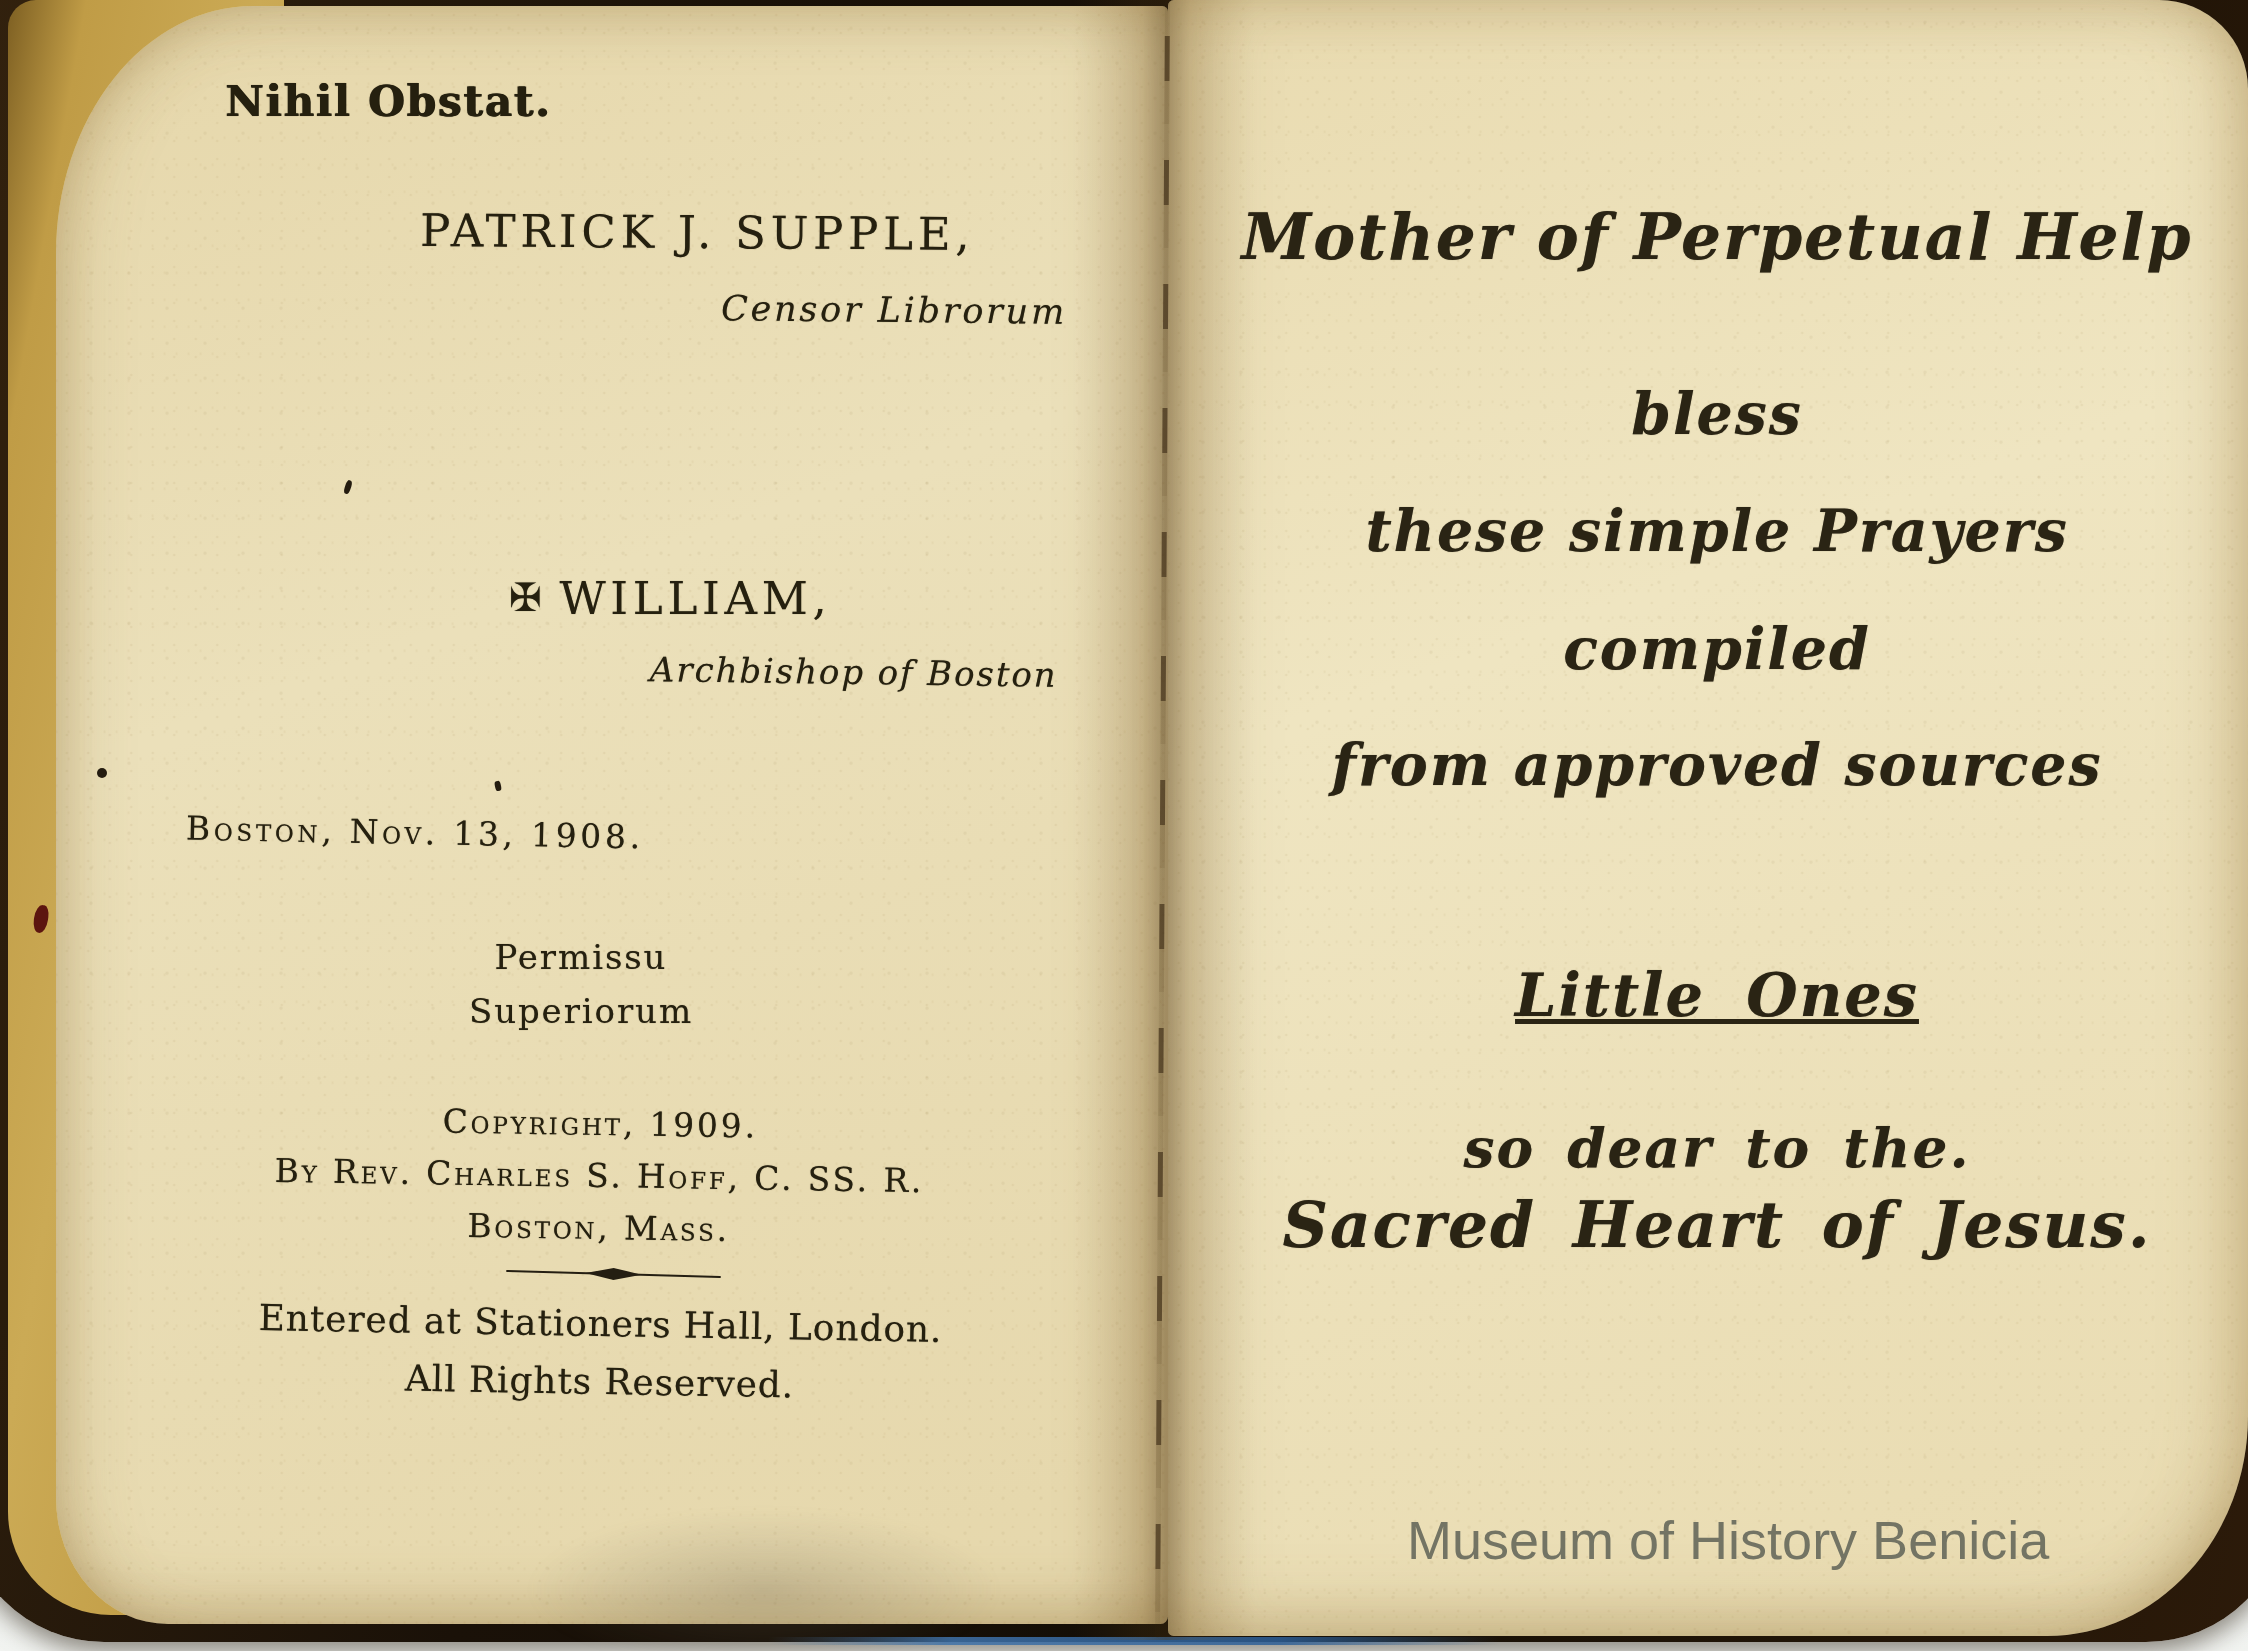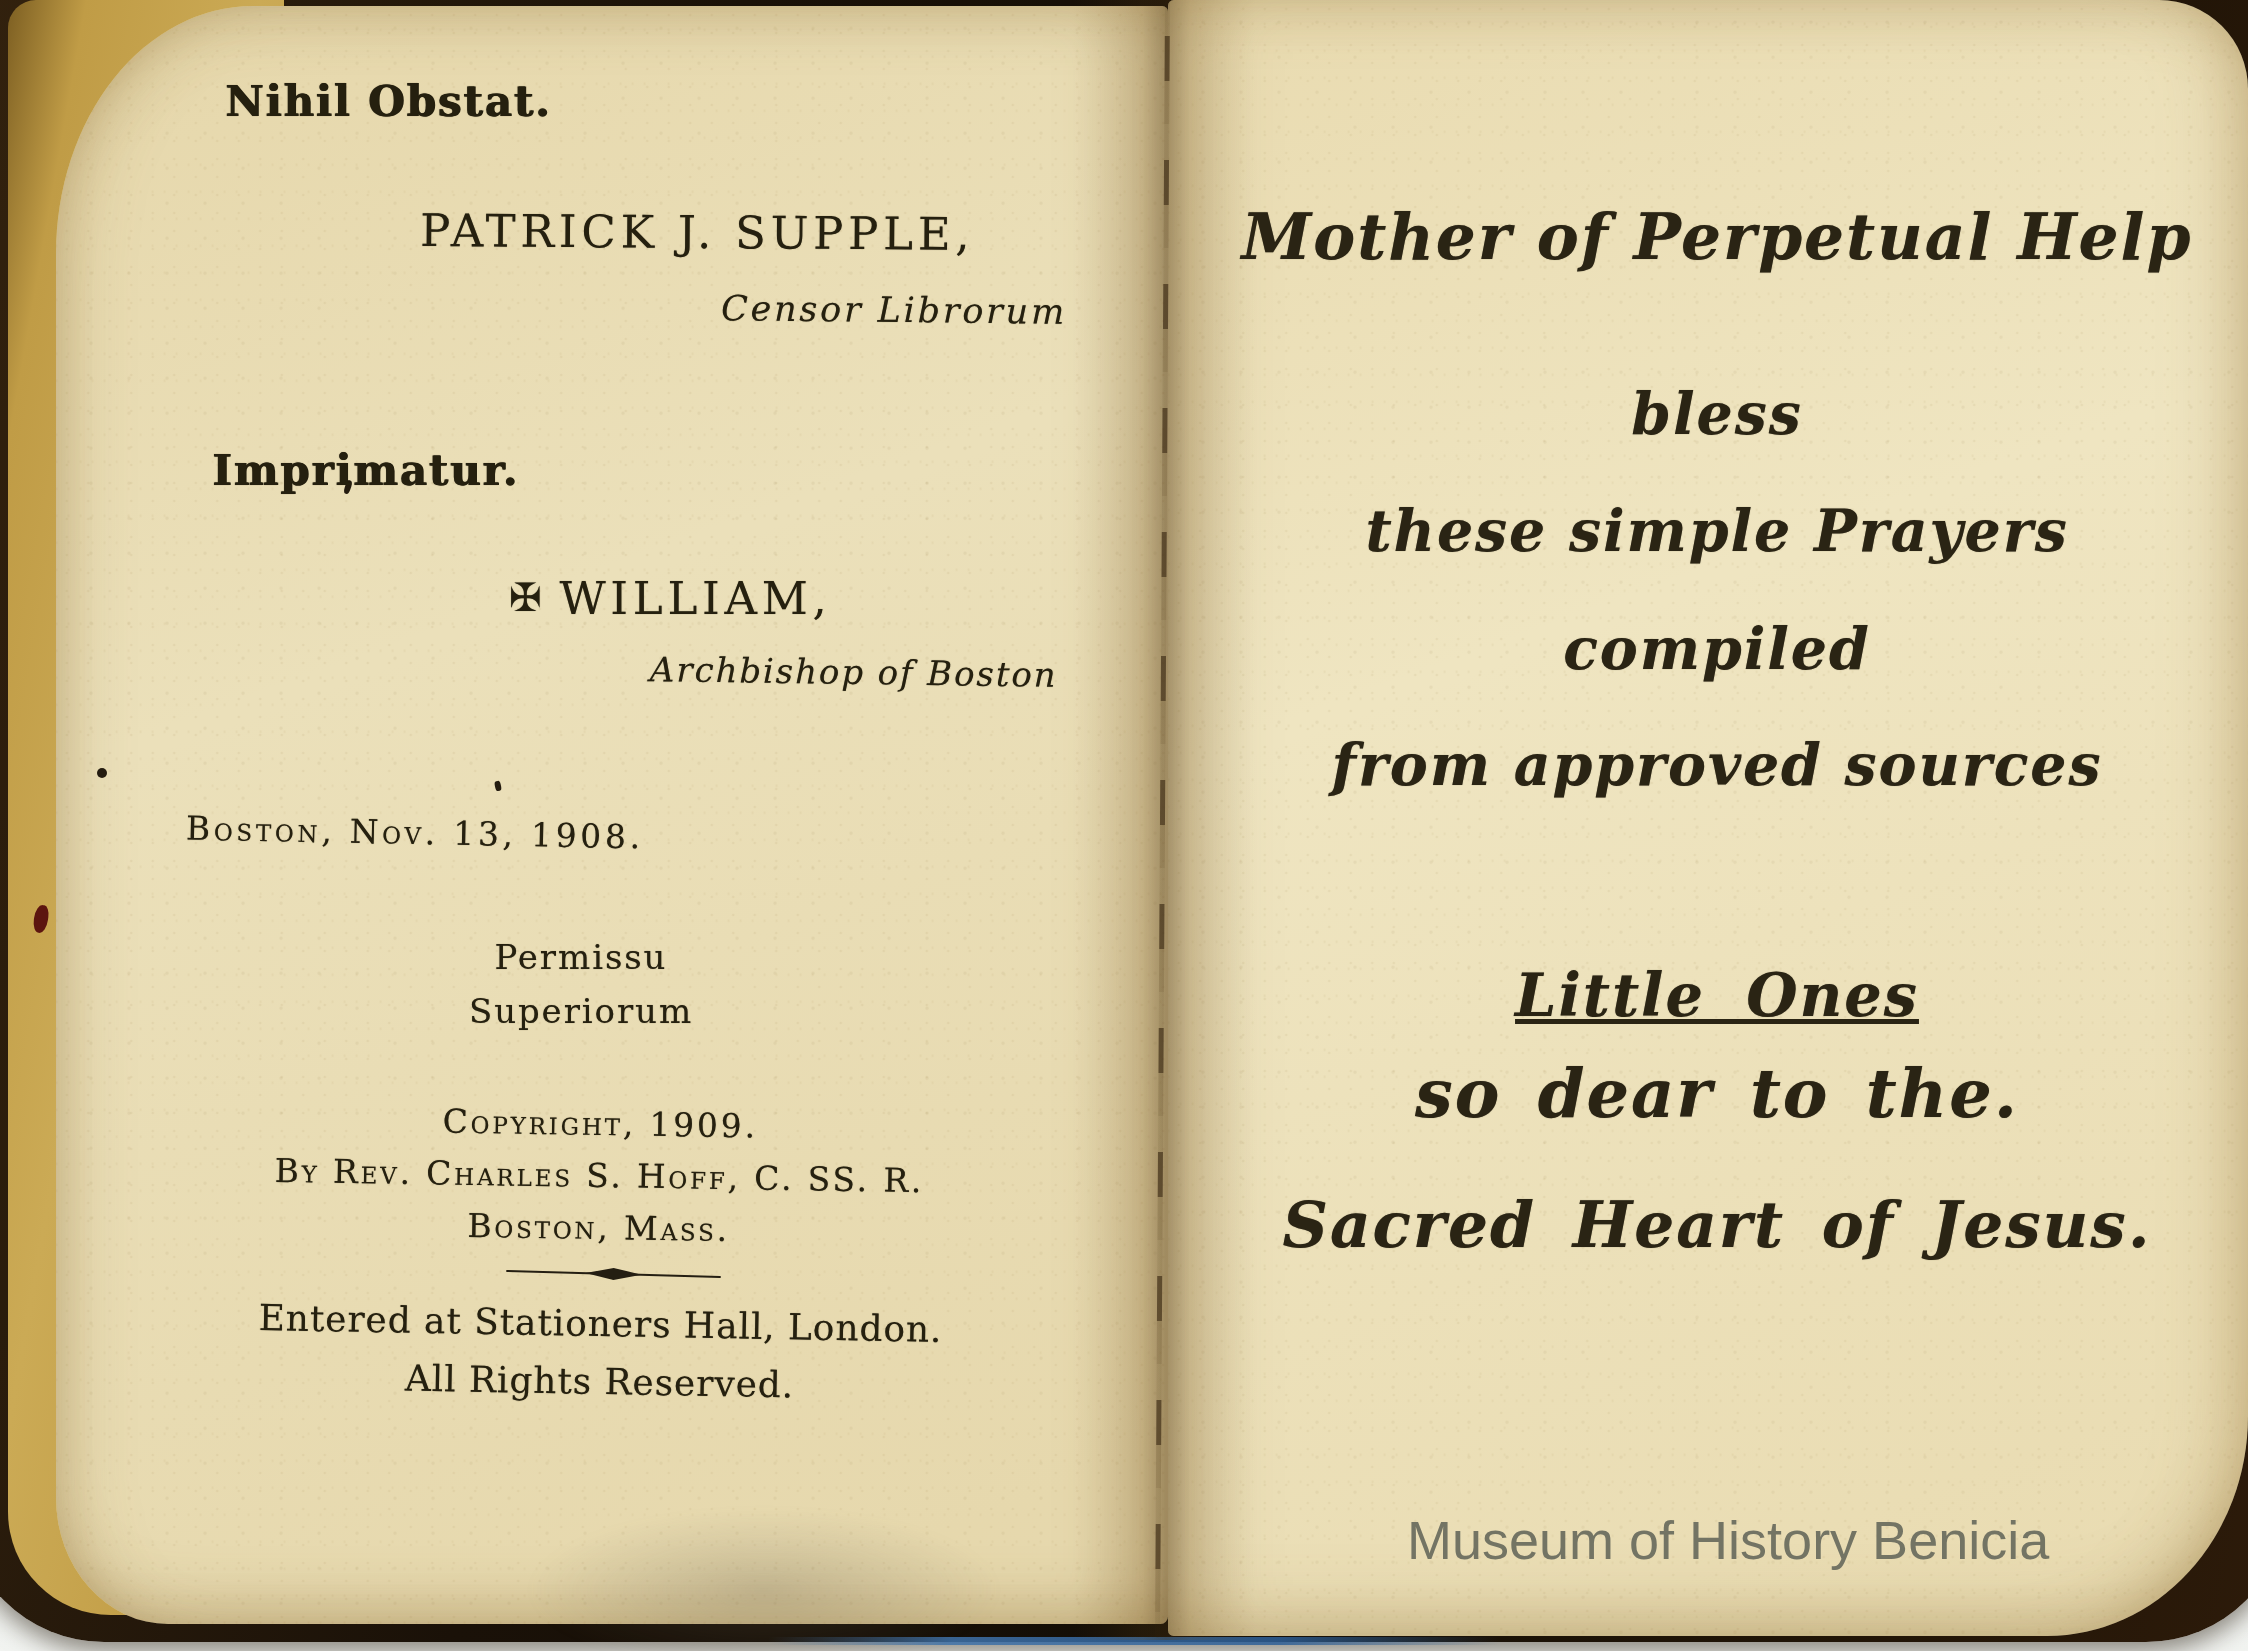--- a/index.html
+++ b/index.html
@@ -129,21 +129,21 @@
     letter-spacing:1.9px;
     text-shadow:0 0 0.9px rgba(40,32,16,.5);
   }
   .ded-0{top:200px;font-size:63px;}
   .ded-1{top:380px;font-size:57px;}
   .ded-2{top:497px;font-size:57px;}
   .ded-3{top:615px;font-size:57px;}
   .ded-4{top:731px;font-size:57px;}
   .ded-5{top:849px;font-size:55px;}
   .ded-6{top:961px;font-size:59px;word-spacing:19px;text-decoration:underline;}
-  .ded-7{top:1054px;font-size:67px;word-spacing:11.2px;}
+  .ded-7{top:1115px;font-size:55px;word-spacing:11.2px;}
   .ded-8{top:1188px;font-size:63px;word-spacing:13px;}
 
   .watermark{
     position:absolute;left:1407px;top:1497px;
     font-family:"Liberation Sans", sans-serif;
     font-size:54px;color:#67695c;opacity:.9;
     letter-spacing:0;text-shadow:none;font-weight:400;margin-top:12px;
   }
 </style>
 </head>
@@ -163,21 +163,20 @@
 
   <div class="stain"></div>
   <div class="speck speck-a"></div>
   <div class="speck speck-b"></div>
   <div class="speck speck-c"></div>
   <div class="speck-red speck"></div>
 
   <div class="ink blackletter nihil">Nihil Obstat.</div>
   <div class="ink caps-name patrick">PATRICK J. SUPPLE,</div>
   <div class="ink italic censor">Censor Librorum</div>
-  <div class="ink blackletter imprimatur">Imprimatur.</div>
 
   <div class="ink caps-name william">
     <span class="cross">✠</span><span>WILLIAM,</span>
   </div>
 
   <div class="ink italic archbishop">Archbishop of Boston</div>
   <div class="ink smallcaps dateline">Boston, Nov. 13, 1908.</div>
 
   <div class="ink permissu">
     <div>Permissu</div>

